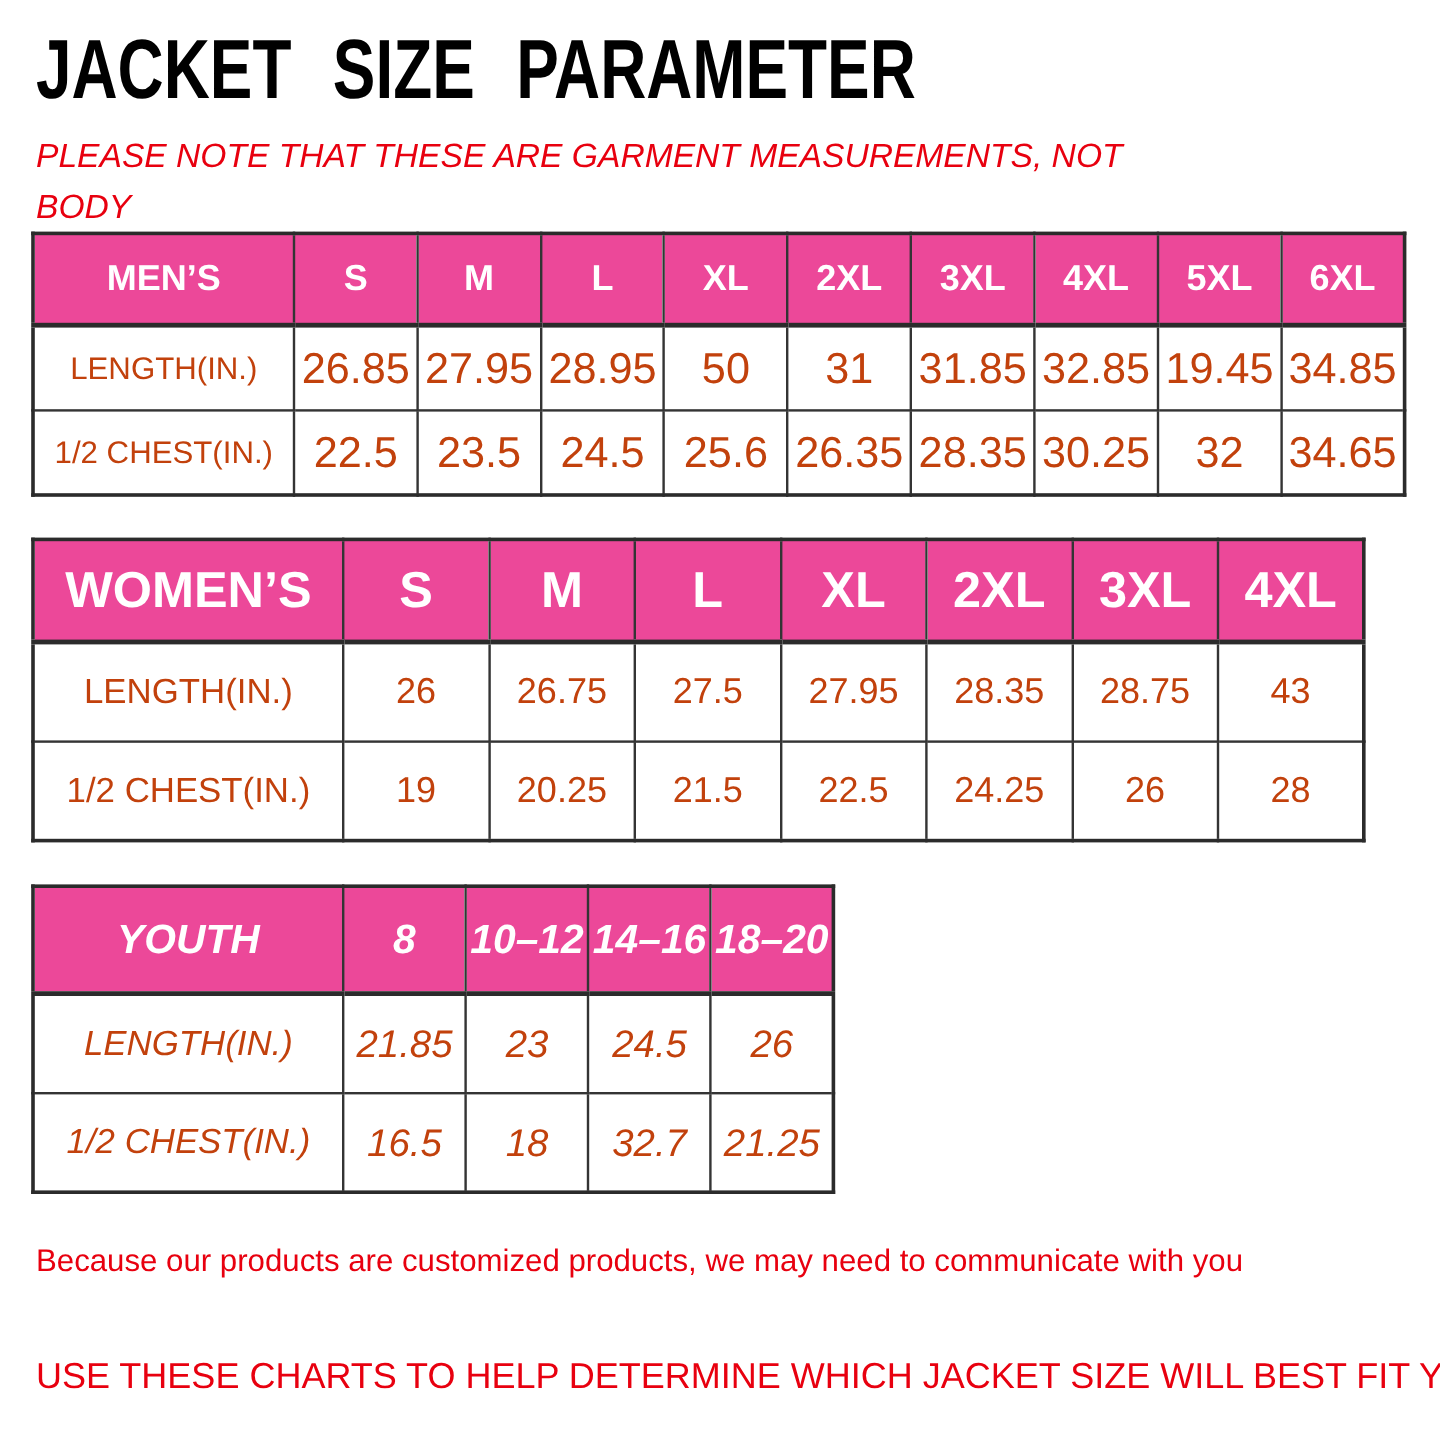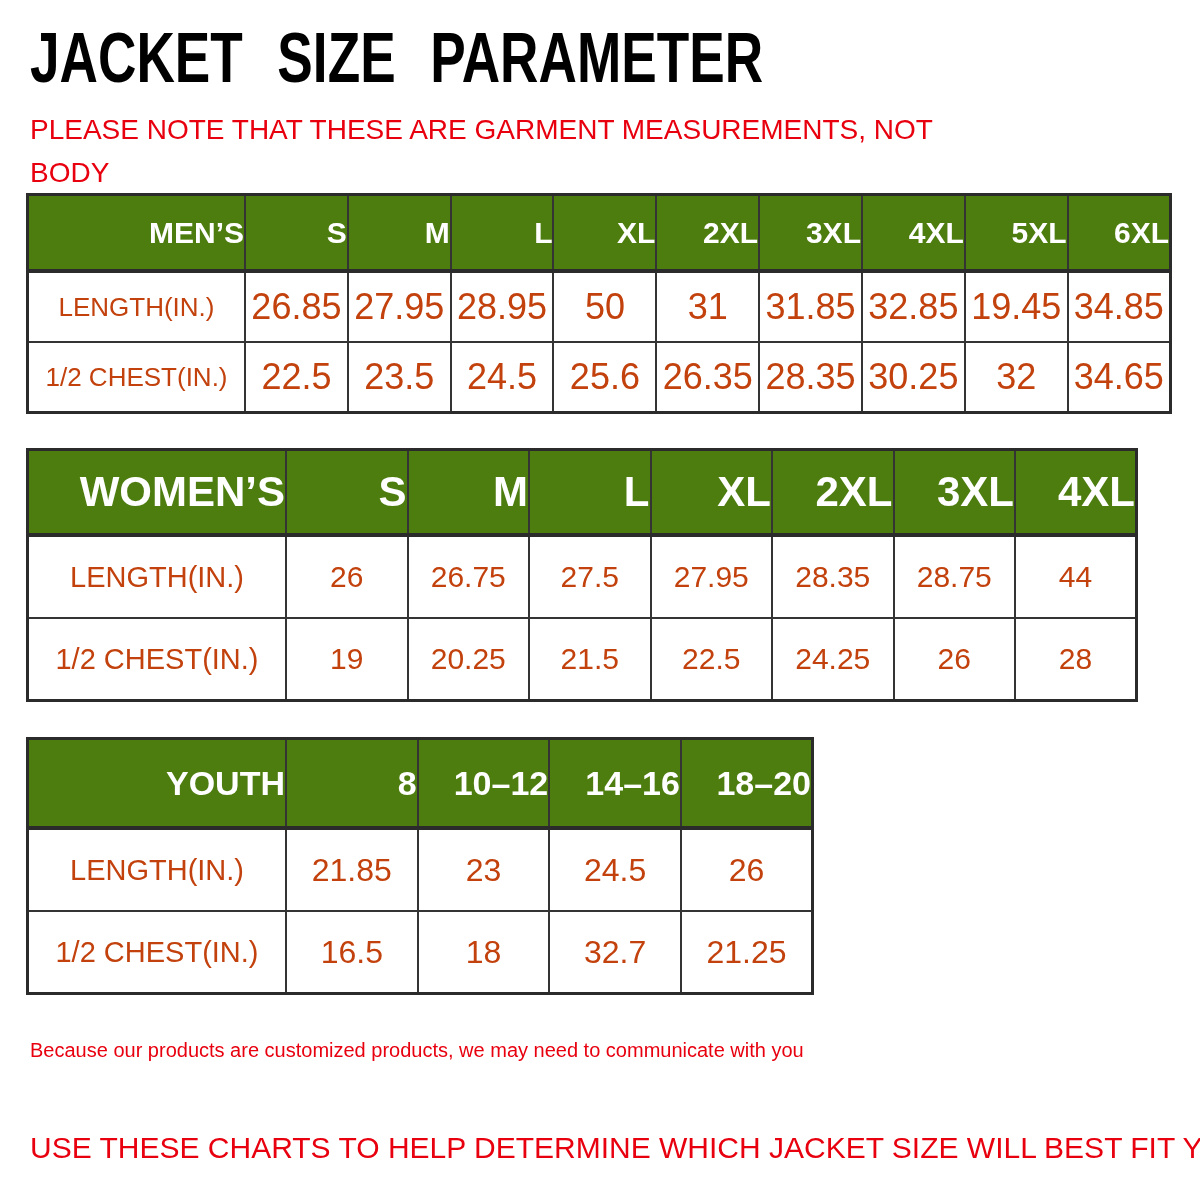--- a/index.html
+++ b/index.html
@@ -11,49 +11,49 @@
     font-size:70px;font-weight:bold;color:#000;
     letter-spacing:0px;word-spacing:26px;white-space:nowrap;
     transform:scaleX(0.76);transform-origin:left top;
     font-family:"Liberation Sans", sans-serif;
   }
   .note{
     position:absolute;left:30px;top:108px;width:960px;
     font-size:28px;line-height:43px;font-weight:normal;
   }
   .red{color:#e8000f;}
-  .note span{display:block;}
+  .note span{display:block;font-style:italic;}
 
   table{border-collapse:collapse;table-layout:fixed;position:absolute;background:#fff;}
   th,td{border:2px solid #343434;text-align:center;vertical-align:middle;padding:0;overflow:hidden;}
-  th{background:#4d7c0f;color:#ffffff;font-weight:bold;border-bottom:4px solid #2b2b2b;text-align:right;}
+  th{background:#ec4899;color:#ffffff;font-weight:bold;border-bottom:4px solid #2b2b2b;}
   table{border:3px solid #2b2b2b;}
   td{color:#c2410c;font-weight:normal;}
 
   .t-mens{left:26px;top:193px;width:1146px;}
   .t-mens th{font-size:30px;height:73px;}
   .t-mens td{font-size:36px;height:68px;}
   .t-mens th:first-child{width:215px;}
   .t-mens td:first-child{font-size:26px;}
 
   .t-womens{left:26px;top:448px;width:1112px;}
   .t-womens th{font-size:42px;height:82px;}
   .t-womens td{font-size:30px;height:80px;}
   .t-womens th:first-child{width:256px;}
   .t-womens td:first-child{font-size:29px;}
 
-  .t-youth{left:26px;top:737px;width:788px;}
+  .t-youth{left:26px;top:737px;width:670px;font-style:italic;}
   .t-youth th{font-size:34px;height:86px;}
   .t-youth td{font-size:32px;height:80px;}
   .t-youth th:first-child{width:256px;}
   .t-youth td:first-child{font-size:29px;}
 
   .footer-para{
     position:absolute;left:30px;top:1028px;width:1160px;
-    font-size:20px;line-height:44px;
+    font-size:26px;line-height:44px;
   }
   .footer-para span{display:block;white-space:nowrap;}
   .footer-advice{
     position:absolute;left:30px;top:1128px;width:1160px;
     font-size:30px;line-height:40px;white-space:nowrap;
   }
 </style>
 </head>
 <body>
 
@@ -124,21 +124,21 @@
       </thead>
       <tbody>
         <tr>
           <td>LENGTH(IN.)</td>
           <td>26</td>
           <td>26.75</td>
           <td>27.5</td>
           <td>27.95</td>
           <td>28.35</td>
           <td>28.75</td>
-          <td>44</td>
+          <td>43</td>
         </tr>
         <tr>
           <td>1/2 CHEST(IN.)</td>
           <td>19</td>
           <td>20.25</td>
           <td>21.5</td>
           <td>22.5</td>
           <td>24.25</td>
           <td>26</td>
           <td>28</td>

